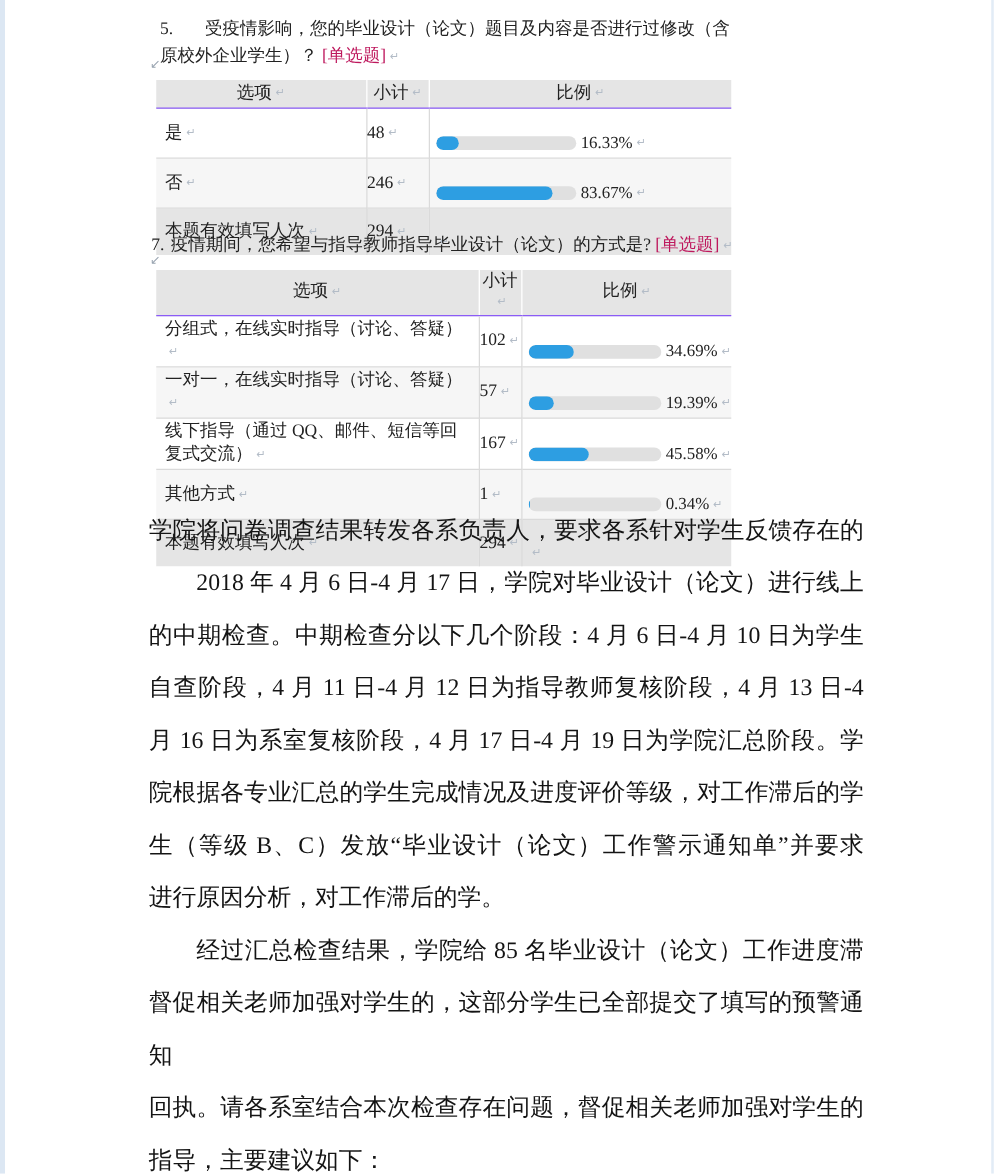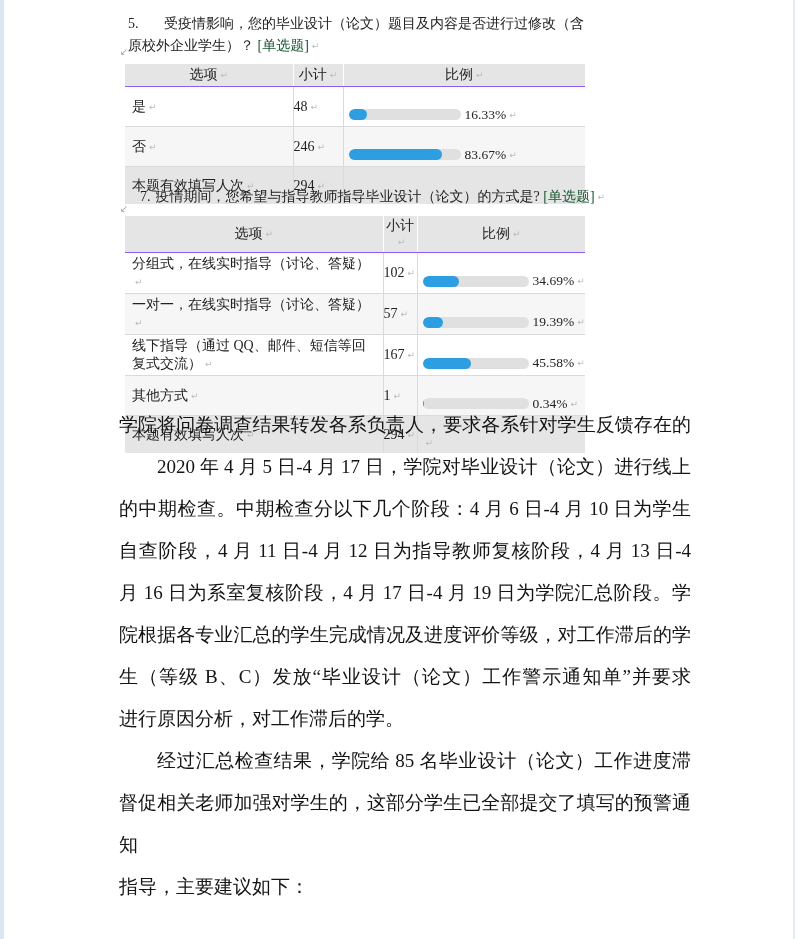--- a/index.html
+++ b/index.html
@@ -8,25 +8,25 @@
     background:#ffffff;
     font-family:"Liberation Serif","DejaVu Serif",serif;
     color:#1c1c1c;
   }
   .left-strip{position:absolute;left:0;top:0;width:4px;height:939px;background:#dce7f3;}
   .right-line{position:absolute;left:793px;top:0;width:2px;height:939px;background:#e2ecf6;}
 
   
   .q{position:absolute;font-size:14px;line-height:22px;color:#222;}
   .q5{left:128px;top:13px;width:468px;}
-  .q7{left:140px;top:186px;width:566px;}
+  .q7{left:121px;top:186px;width:566px;}
   .qnum{display:inline-block;}
   .q5 .qnum{width:36px;}
   .q7 .qnum{margin-right:5px;}
-  .qtag{color:#14532d;text-decoration:none;cursor:pointer;}
+  .qtag{color:#be185d;text-decoration:none;cursor:pointer;}
 
   
   .wm::after{
     content:"↵";
     font-family:"DejaVu Sans",sans-serif;
     font-size:9px;color:#b3bcc7;margin-left:3px;vertical-align:1px;
   }
   .mark{position:absolute;font-family:"DejaVu Sans",sans-serif;font-size:10px;color:#9aa5b1;}
   .mark-a{left:120px;top:46px;}
   .mark-b{left:120px;top:203px;}
@@ -200,24 +200,25 @@
       <td class="opt"><span class="wm">本题有效填写人次</span></td>
       <td class="cnt"><span class="wm">294</span></td>
       <td class="barcell"><span class="wm"></span></td>
     </tr>
   </tfoot>
 </table>
 
 <div class="doc">
   <div class="line just">学院将问卷调查结果转发各系负责人，要求各系针对学生反馈存在的</div>
 
-  <div class="line just ind">2020 年 4 月 5 日-4 月 17 日，学院对毕业设计（论文）进行线上</div>
+  <div class="line just ind">2018 年 4 月 6 日-4 月 17 日，学院对毕业设计（论文）进行线上</div>
   <div class="line just">的中期检查。中期检查分以下几个阶段：4 月 6 日-4 月 10 日为学生</div>
   <div class="line just">自查阶段，4 月 11 日-4 月 12 日为指导教师复核阶段，4 月 13 日-4</div>
   <div class="line just">月 16 日为系室复核阶段，4 月 17 日-4 月 19 日为学院汇总阶段。学</div>
   <div class="line just">院根据各专业汇总的学生完成情况及进度评价等级，对工作滞后的学</div>
   <div class="line just">生（等级 B、C）发放“毕业设计（论文）工作警示通知单”并要求</div>
   <div class="line">进行原因分析，对工作滞后的学。</div>
 
   <div class="line just ind">经过汇总检查结果，学院给 85 名毕业设计（论文）工作进度滞</div>
   <div class="line just">督促相关老师加强对学生的，这部分学生已全部提交了填写的预警通知</div>
+  <div class="line just">回执。请各系室结合本次检查存在问题，督促相关老师加强对学生的</div>
   <div class="line">指导，主要建议如下：</div>
 </div>
 
 </body></html>

